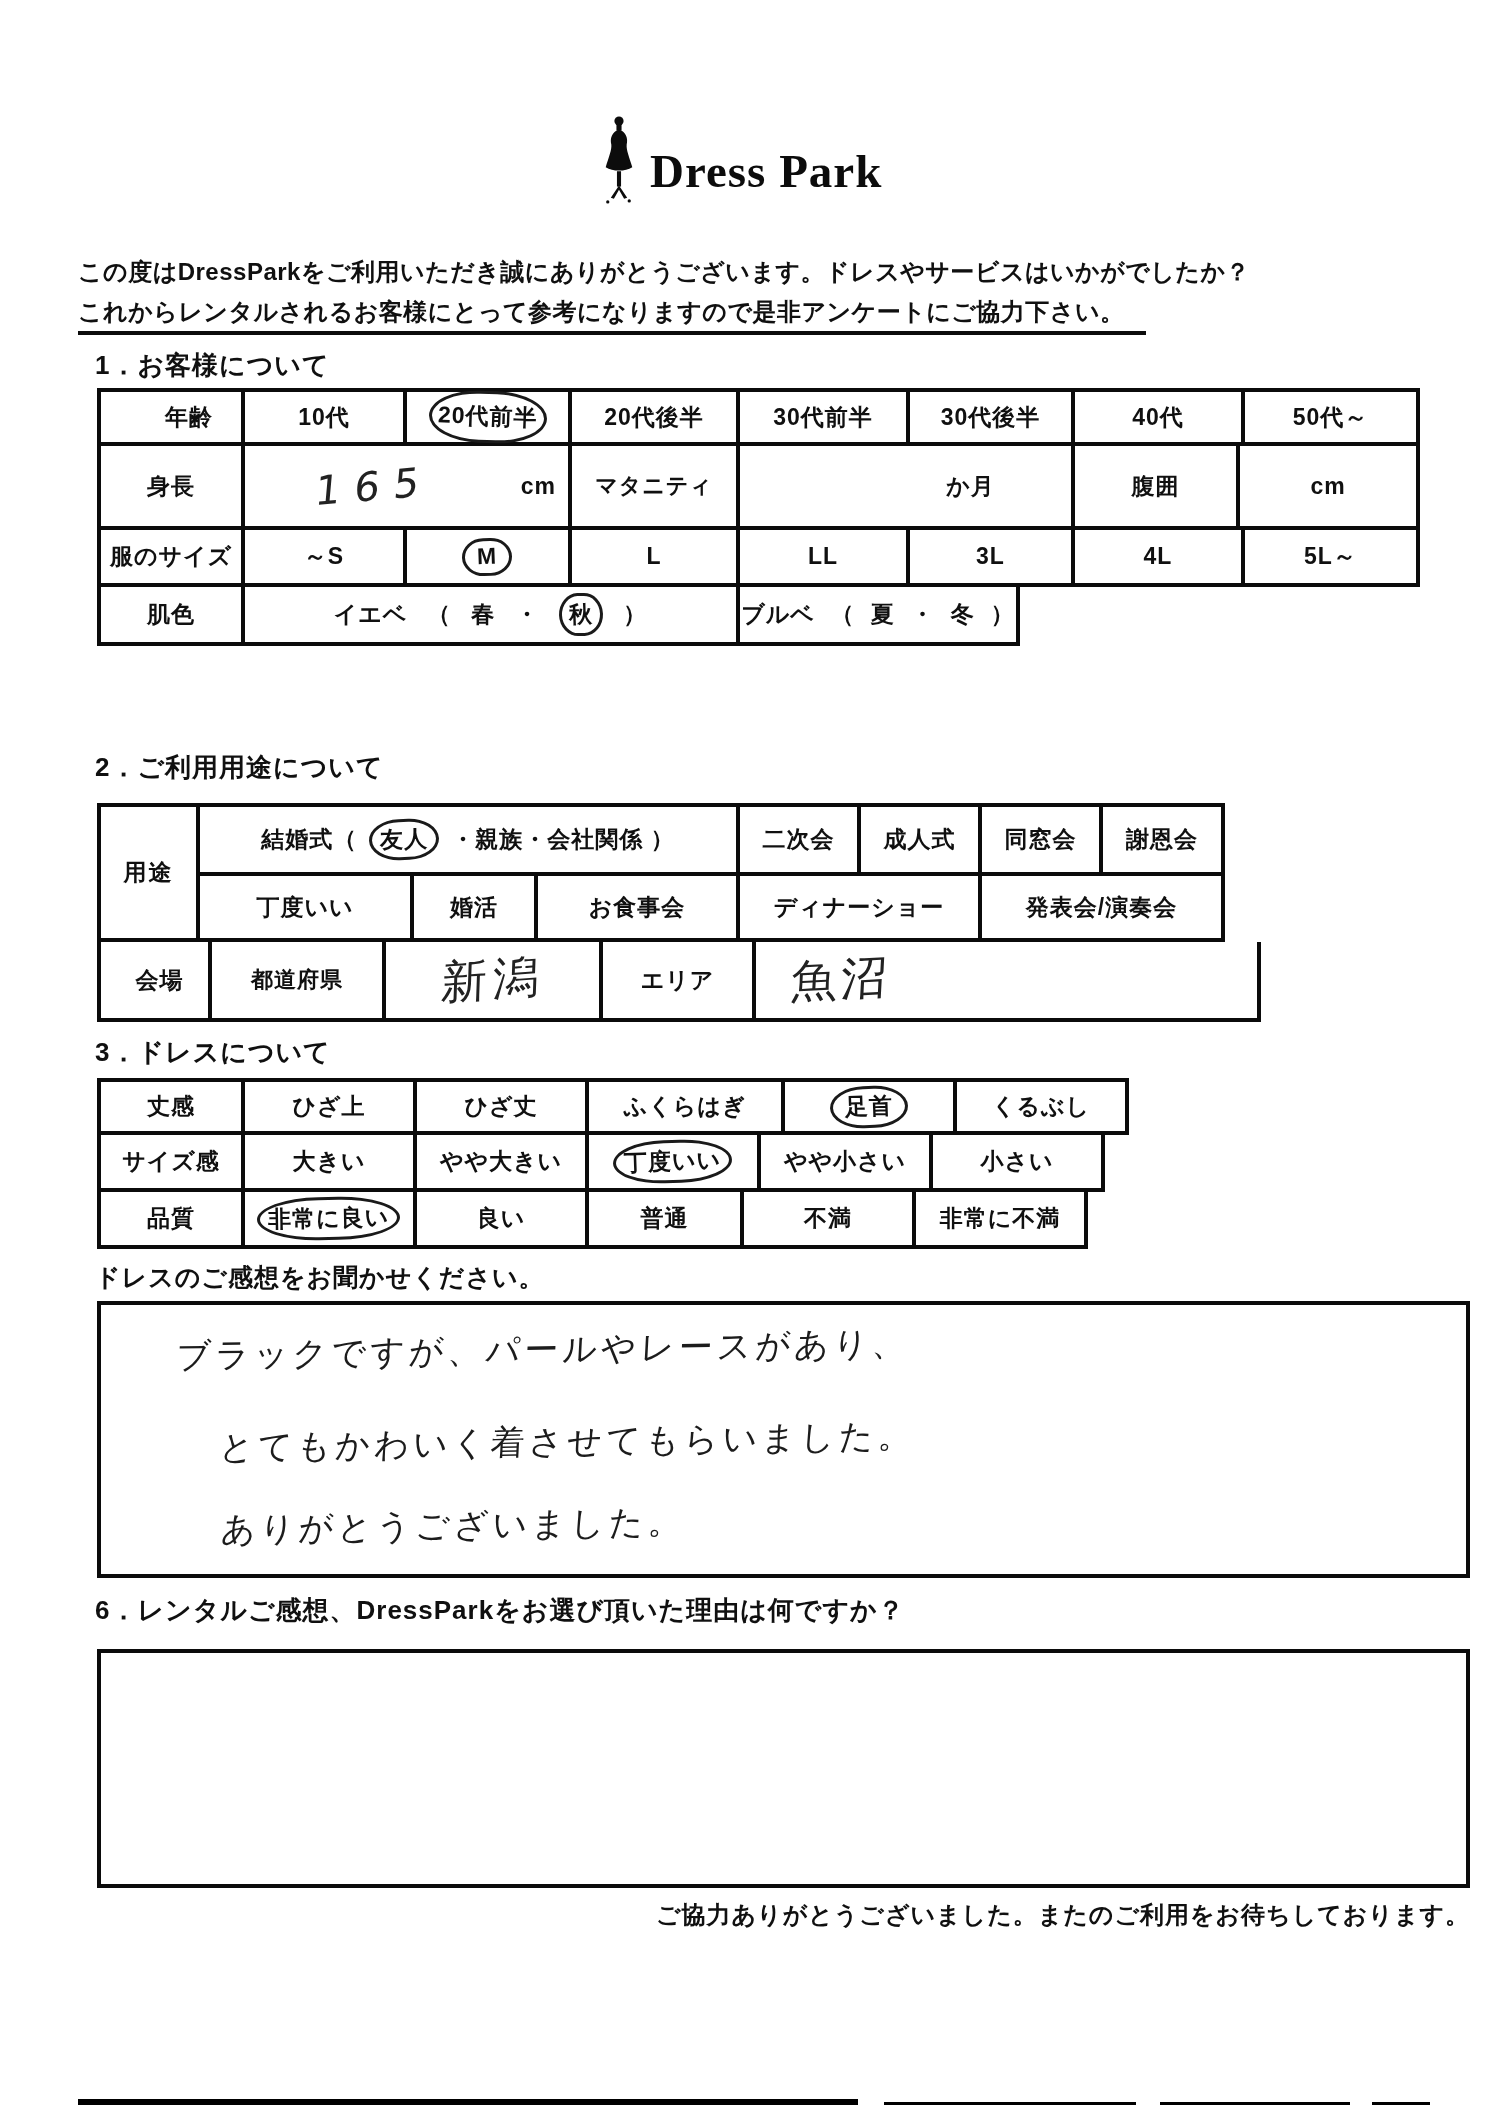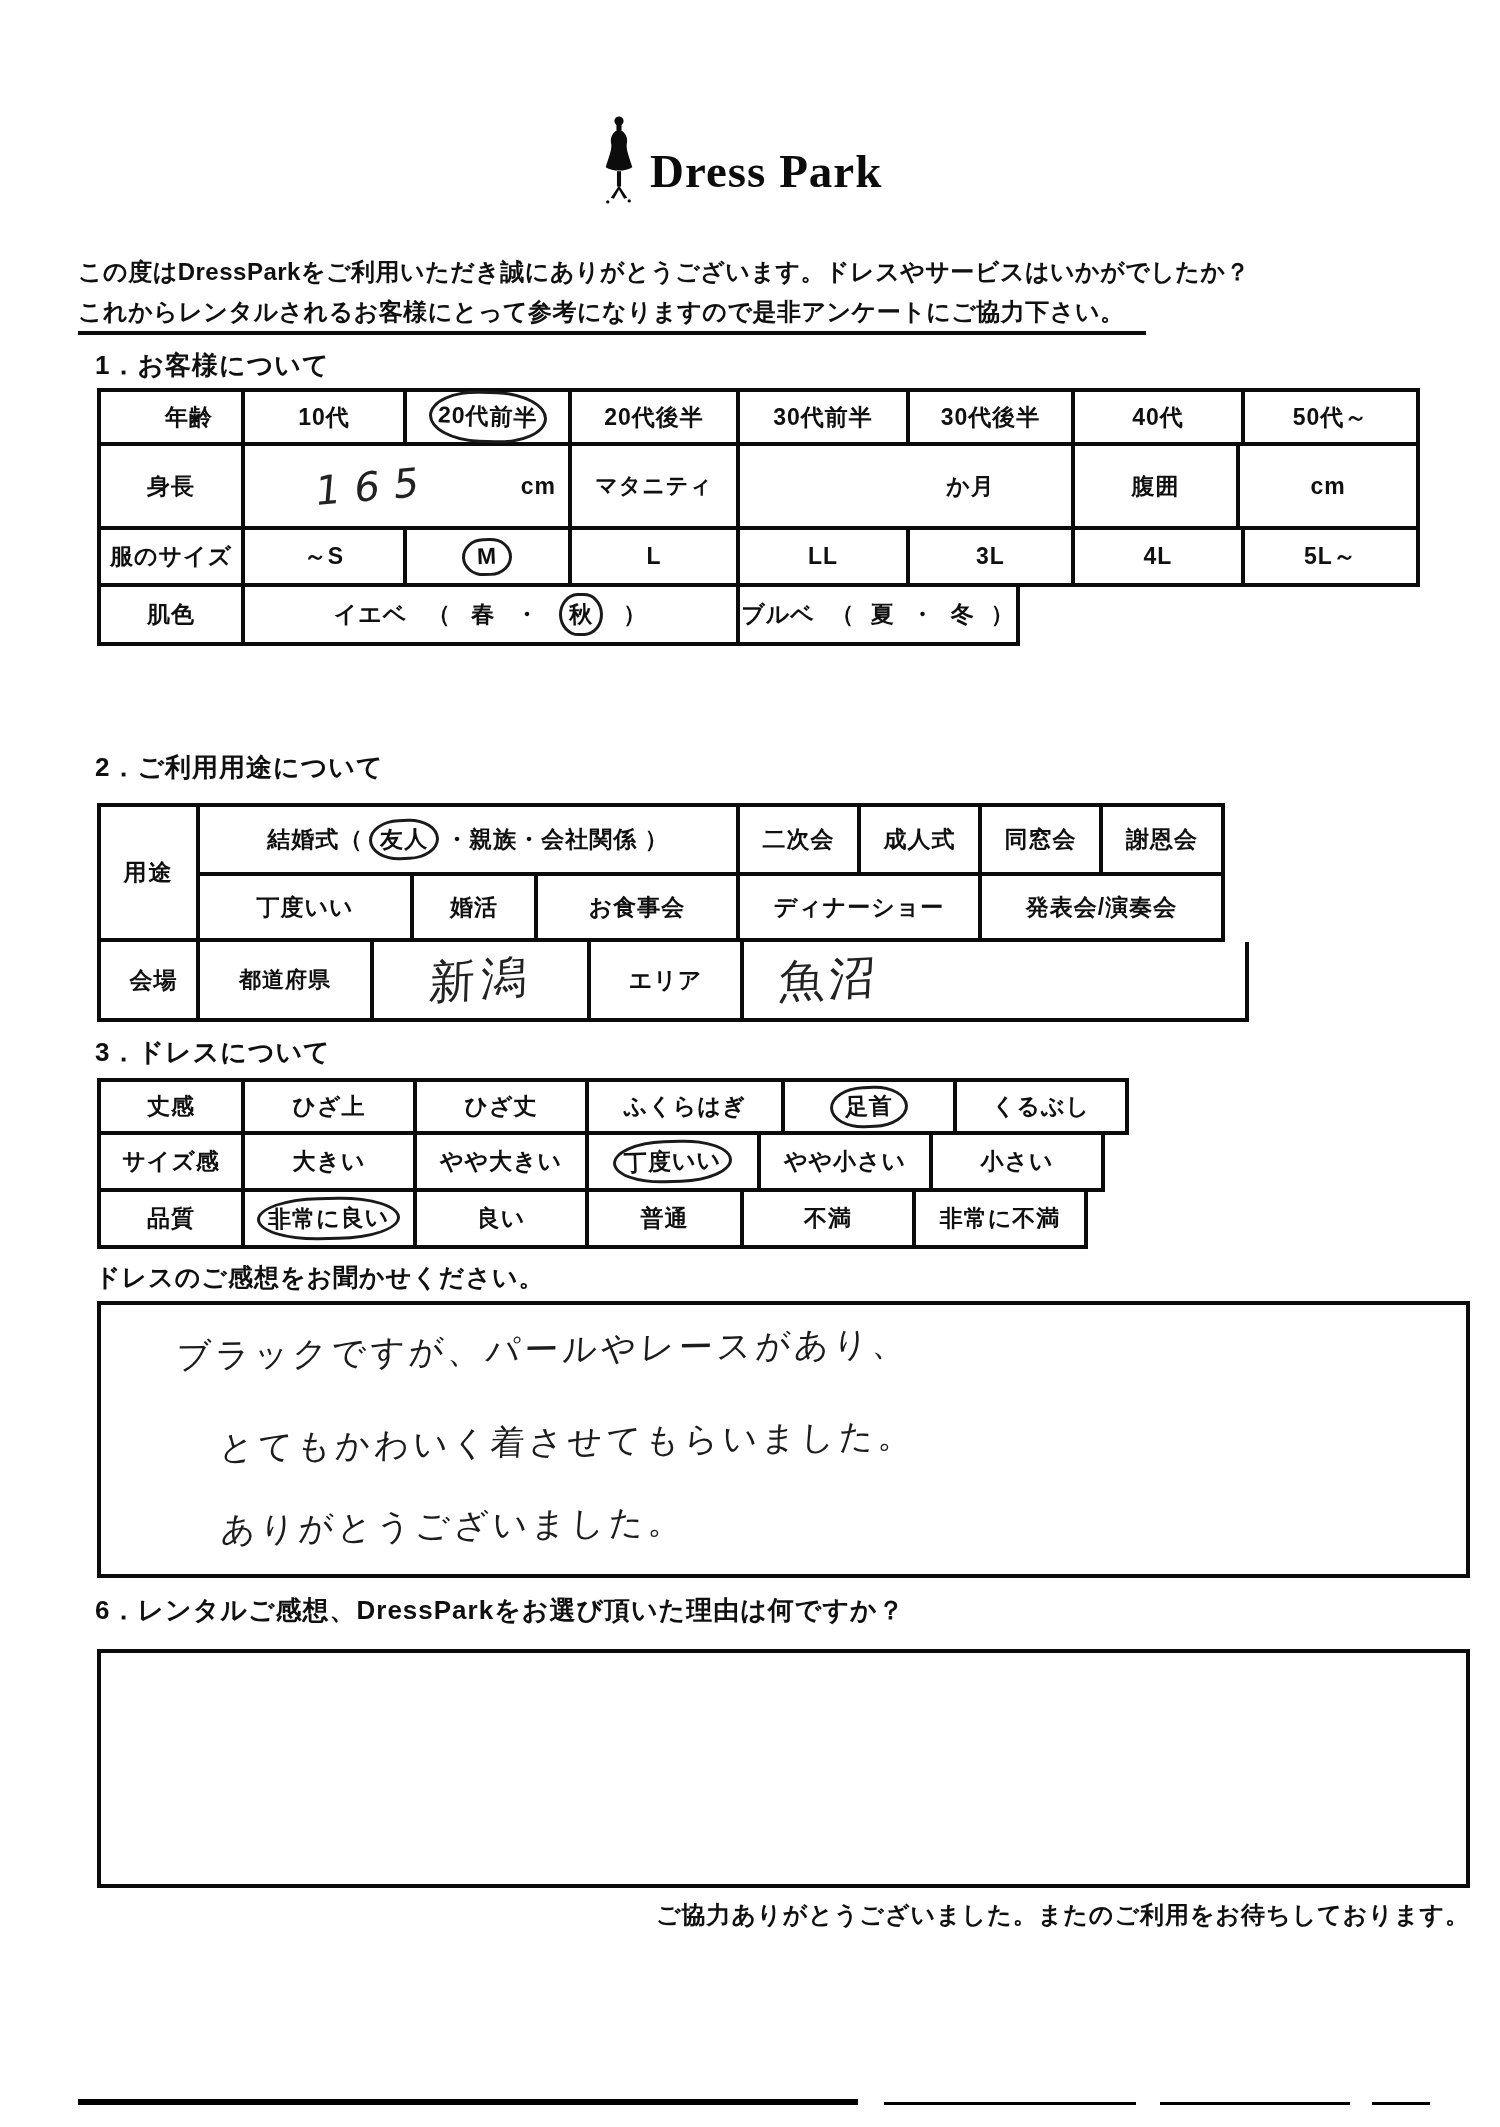--- a/index.html
+++ b/index.html
@@ -138,41 +138,41 @@
 
 </div>
 
 <div class="stitle" style="top:750px;">2．ご利用用途について</div>
 
 <div class="tb" style="top:803px;">
   <div class="t2top">
     <div class="t2label" style="width:103px;height:139px;">用途</div>
     <div class="t2right">
       <div class="tr first" style="height:73px;">
-        <div class="td" style="width:540px;gap:6px;">
+        <div class="td" style="width:540px;gap:12px;">
           <span>結婚式（</span>
           <span class="circ" style="padding:2px 8px;">友人</span>
           <span>・親族・会社関係 ）</span>
         </div>
         <div class="td" style="width:121px;">二次会</div>
         <div class="td" style="width:121px;">成人式</div>
         <div class="td" style="width:121px;">同窓会</div>
         <div class="td" style="width:122px;">謝恩会</div>
       </div>
       <div class="tr" style="height:66px;">
         <div class="td" style="width:214px;">丁度いい</div>
         <div class="td" style="width:124px;">婚活</div>
         <div class="td" style="width:202px;">お食事会</div>
         <div class="td" style="width:242px;">ディナーショー</div>
         <div class="td" style="width:243px;">発表会/演奏会</div>
       </div>
     </div>
   </div>
   <div class="tr" style="height:80px;">
-    <div class="td" style="width:103px;padding-left:10px;">会場</div>
+    <div class="td" style="width:115px;padding-left:10px;">会場</div>
     <div class="td" style="width:174px;font-size:22px;">都道府県</div>
     <div class="td" style="width:217px;">
         <span class="hw hw-pref">新潟</span>
       </div>
     <div class="td" style="width:153px;">エリア</div>
     <div class="td" style="width:505px;justify-content:flex-start;padding-left:35px;">
         <span class="hw hw-area">魚沼</span>
       </div>
   </div>
 </div>

